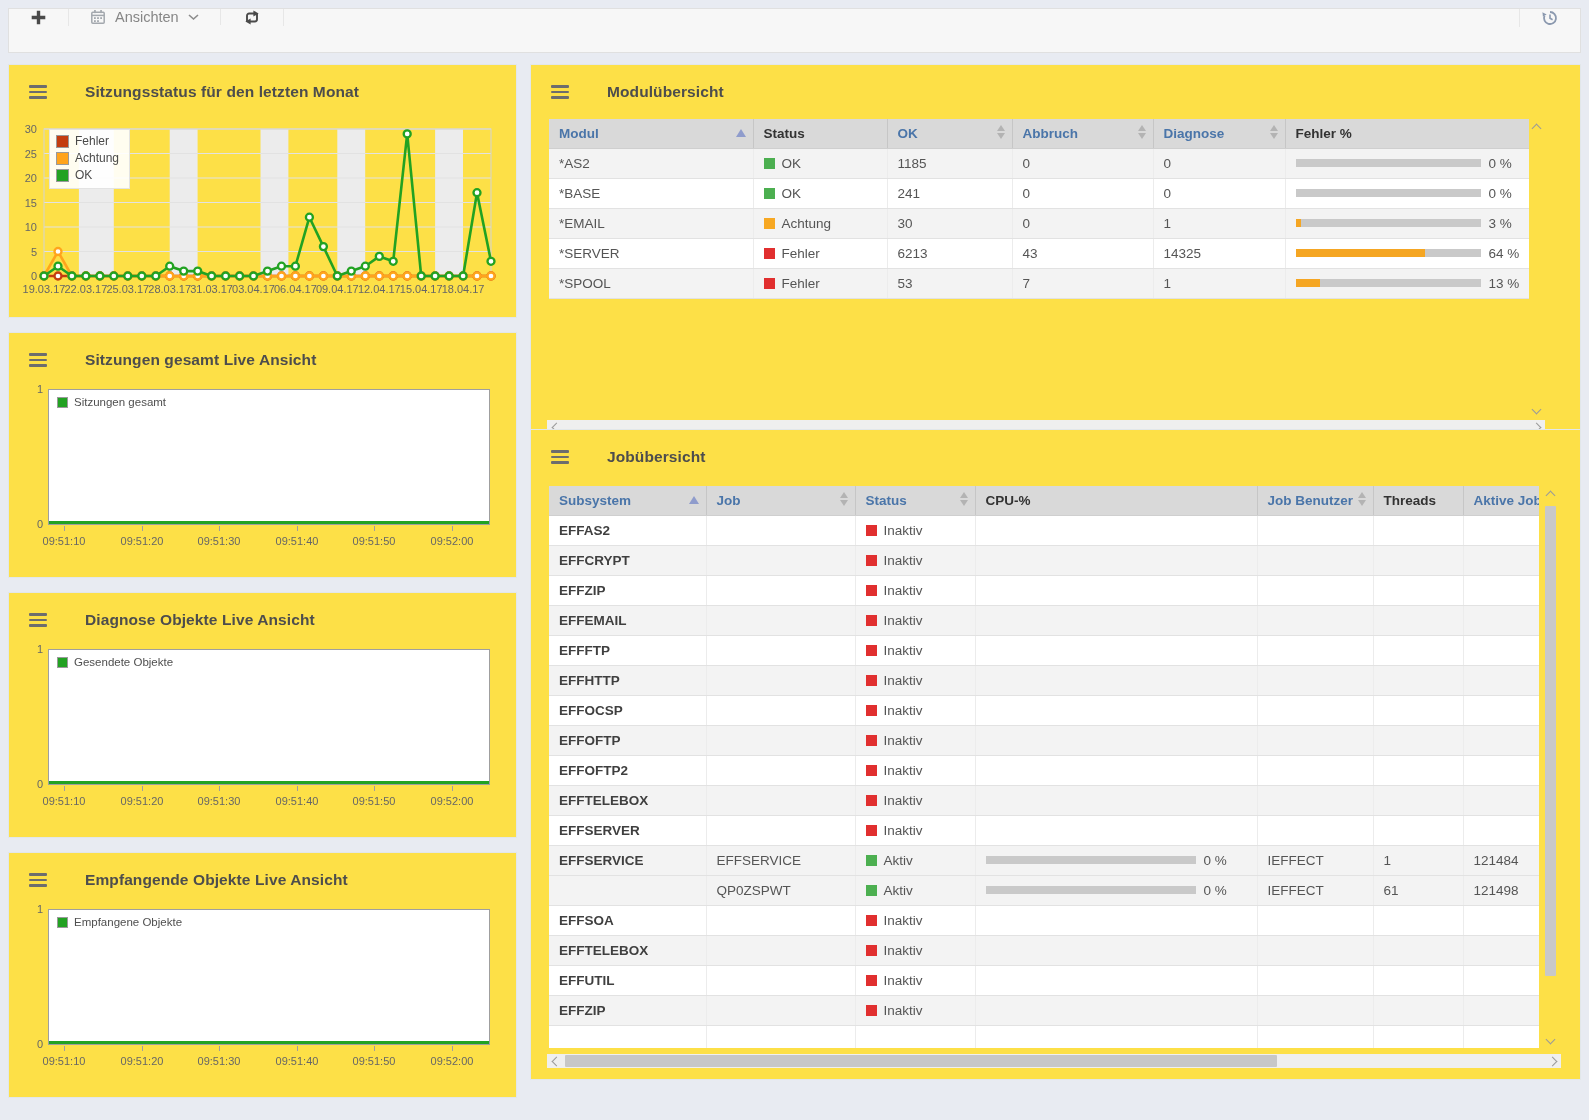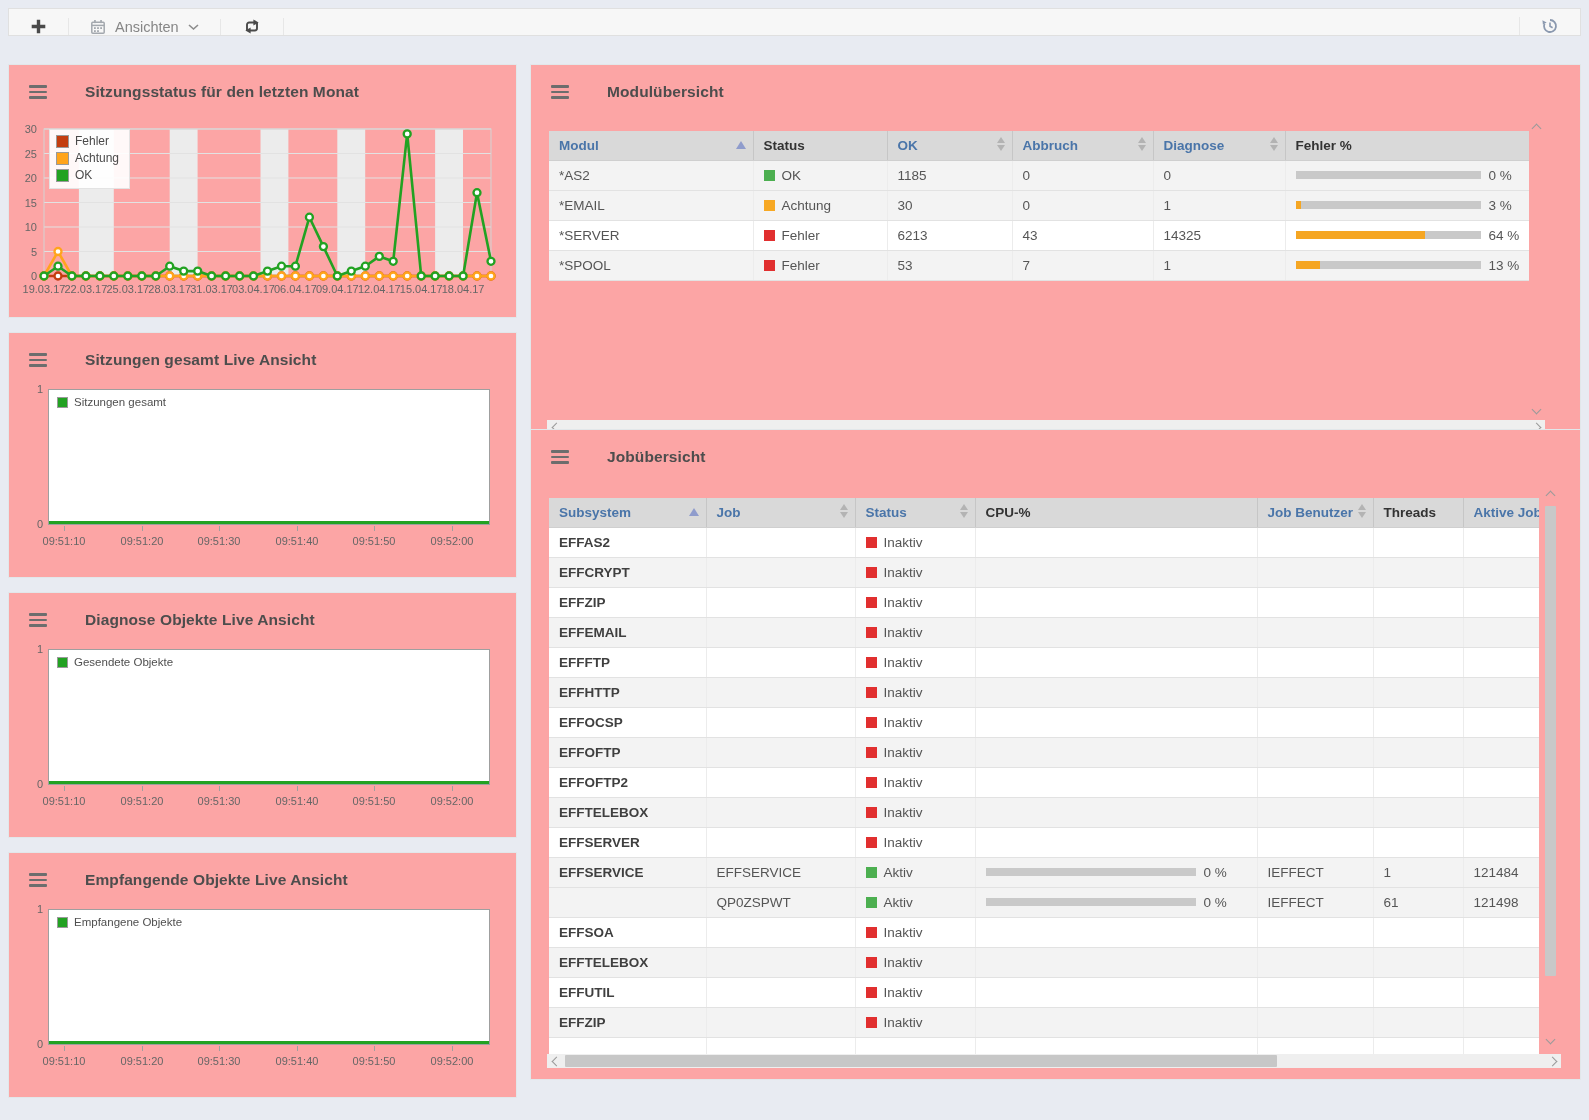--- a/index.html
+++ b/index.html
@@ -8,37 +8,37 @@
     width:1589px; height:1120px;
     background:#e8ebf2;
     font-family:"Liberation Sans", sans-serif;
     color:#555;
     overflow:hidden;
   }
   .app { position:relative; width:1589px; height:1120px; }
 
   
   .toolbar {
-    position:absolute; left:8px; top:8px; width:1573px; height:28px;
+    position:absolute; left:8px; top:8px; width:1573px; height:45px;
     background:#f7f7f7; border:1px solid #e0e0e0;
-    display:flex; align-items:flex-end;
+    display:flex; align-items:flex-start;
   }
   .tb-btn {
     display:flex; align-items:center; justify-content:center; gap:9px;
     padding:0 21px; background:transparent; border:none;
     border-right:1px solid #e7e7e7; cursor:pointer;
     font-family:"Liberation Sans", sans-serif;
     font-size:14.5px; color:#868686;
   }
   .tb-btn.right { margin-left:auto; border-right:none; border-left:1px solid #e7e7e7; }
   .tb-spacer { flex:1; }
 
   
   .panel {
-    position:absolute; background:#fca5a5;
+    position:absolute; background:#fde047;
     border:1px solid #e2e7ea;
   }
   .panel-header {
     position:absolute; top:0; left:0; right:0; height:54px;
     display:flex; align-items:center; padding-left:20px;
   }
   .hamburger { width:18px; cursor:pointer; flex:0 0 18px; }
   .hamburger span { display:block; height:2.8px; background:#6d6d6d; margin:2.6px 0; border-radius:1px; }
   .panel-title { margin:0 0 0 38px; font-size:15.5px; font-weight:bold; color:#4d4d4d; letter-spacing:.1px; }
 
@@ -113,21 +113,21 @@
   .chev.left  { transform:rotate(135deg); margin-left:3px; }
   .chev.right { transform:rotate(-45deg); margin-right:3px; }
   .vscroll { position:absolute; width:15px; display:flex; flex-direction:column; align-items:center; justify-content:space-between; }
   .vscroll .sb-btn { height:15px; display:flex; align-items:center; justify-content:center; cursor:pointer; width:100%; }
   .vscroll .track { position:absolute; top:16px; bottom:16px; left:1px; right:1px; }
   .vscroll .thumb { position:absolute; left:1px; width:11px; background:#c8c8c8; border-radius:1px; }
   .hscroll { position:absolute; height:14px; background:#efefef; display:flex; align-items:center; justify-content:space-between; }
   .hscroll .sb-btn { width:15px; display:flex; align-items:center; justify-content:center; cursor:pointer; height:100%; }
   .hscroll .thumb { position:absolute; top:1px; height:12px; background:#c7c7c7; border-radius:1px; }
 
-  .table-clip { position:absolute; overflow:hidden;margin-top:12px; }
+  .table-clip { position:absolute; overflow:hidden; }
   .icon { display:inline-flex; align-items:center; }
 </style>
 </head>
 <body>
 
 <div class="app">
 
   <div class="toolbar">
     <button class="tb-btn">
       <span class="icon">
@@ -486,20 +486,33 @@
               <td>1185</td>
               <td>0</td>
               <td>0</td>
               <td><span class="pbar">
                   <span class="track" style="width: 185px;">
                     <span class="fill" style="width: 0%;"></span>
                   </span>
                   <span class="plab">0 %</span>
                 </span></td>
             </tr>
+            <tr>
+              <td>*BASE</td>
+              <td><span class="st-sq" style="background: rgb(76, 175, 80);"></span><span>OK</span></td>
+              <td>241</td>
+              <td>0</td>
+              <td>0</td>
+              <td><span class="pbar">
+                  <span class="track" style="width: 185px;">
+                    <span class="fill" style="width: 0%;"></span>
+                  </span>
+                  <span class="plab">0 %</span>
+                </span></td>
+            </tr>
             <tr class="gray">
               <td>*EMAIL</td>
               <td><span class="st-sq" style="background: rgb(247, 168, 35);"></span><span>Achtung</span></td>
               <td>30</td>
               <td>0</td>
               <td>1</td>
               <td><span class="pbar">
                   <span class="track" style="width: 185px;">
                     <span class="fill" style="width: 3%;"></span>
                   </span>

